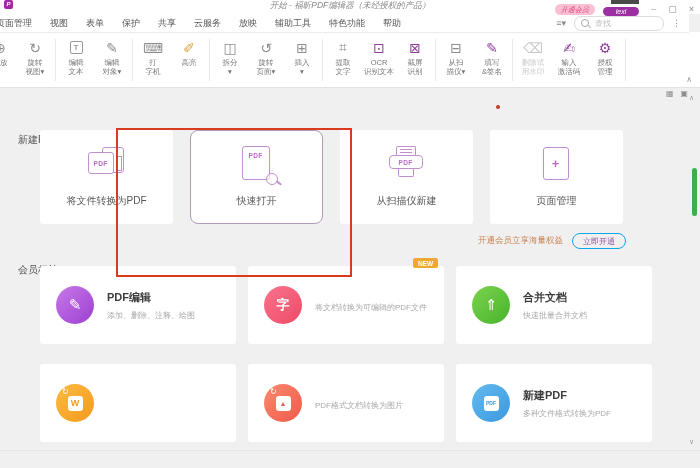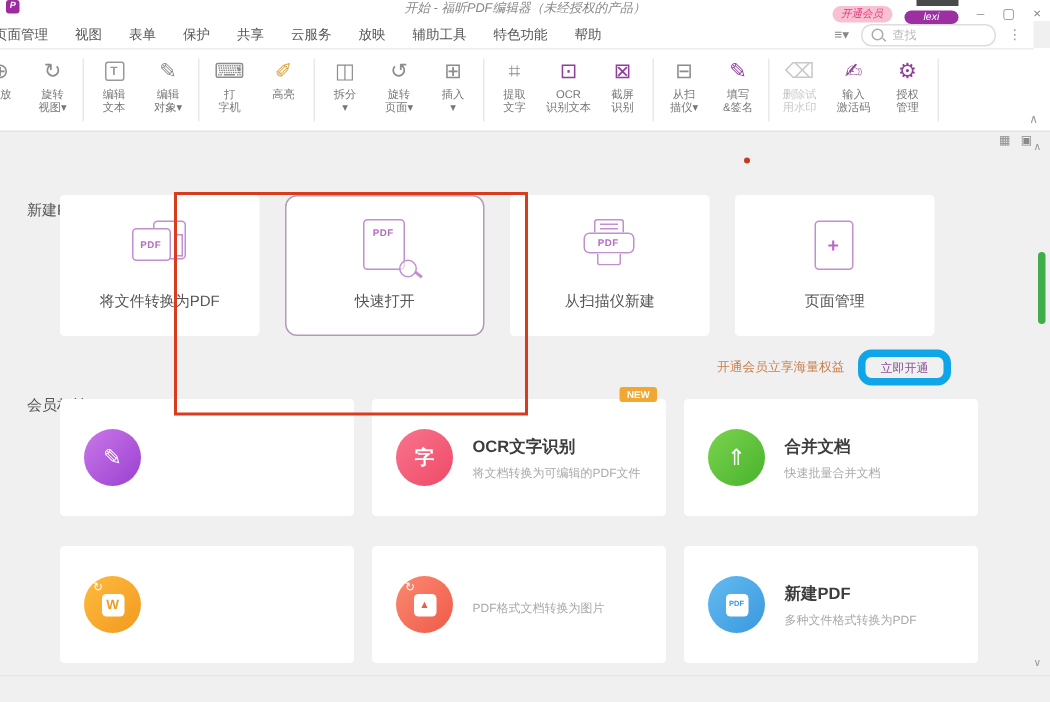--- a/index.html
+++ b/index.html
@@ -83,21 +83,21 @@
   .pr-bot{left:14px;top:23px;width:16px;height:8px;border-top:0;border-radius:0 0 2px 2px;}
   
   .bl-page{left:9px;top:1px;width:26px;height:33px;display:flex;align-items:center;justify-content:center;
            font-size:13px;color:#b76cc4;font-weight:bold;}
 
   .redrect{position:absolute;left:116px;top:128px;width:232px;height:145px;border:2px solid #d93b1e;z-index:10;pointer-events:none;}
   .reddot{position:absolute;left:496px;top:105px;width:4px;height:4px;border-radius:50%;background:#c23a28;z-index:10;}
 
   .promo{position:absolute;top:233px;left:478px;display:flex;align-items:center;gap:9px;}
   .promo-text{font-size:8.5px;color:#c8814f;}
-  .promo-btn{font-size:8px;color:#8a4f95;border:5px solid #0ea5e9;border-radius:9px;padding:1.5px 10px;background:transparent;
+  .promo-btn{font-size:8px;color:#8a4f95;border:1px solid #0ea5e9;border-radius:9px;padding:1.5px 10px;background:transparent;
              font-family:"Liberation Sans","DejaVu Sans",sans-serif;cursor:pointer;}
 
   .mcard{position:absolute;width:196px;height:78px;background:#fff;border-radius:3px;display:flex;align-items:center;}
   .mcircle{width:38px;height:38px;border-radius:50%;margin:0 13px 0 16px;flex:0 0 auto;position:relative;
            display:flex;align-items:center;justify-content:center;color:#fff;}
   .c-purple{background:linear-gradient(135deg,#c979e8,#9b3fd1);}
   .c-pink{background:linear-gradient(135deg,#f9748c,#ee4a67);}
   .c-green{background:linear-gradient(135deg,#7bd34f,#48b32b);}
   .c-orange{background:linear-gradient(135deg,#fdbb3f,#f29a1f);}
   .c-coral{background:linear-gradient(135deg,#fb8a70,#ef5a4a);}
@@ -339,27 +339,30 @@
   <div class="sec-title t-member">会员权益</div>
   <div class="promo">
     <span class="promo-text">开通会员立享海量权益</span>
     <button class="promo-btn">立即开通</button>
   </div>
 
   <div class="mcard" style="left:40px;top:266px;">
     <div class="mcircle c-purple">
         <span class="g">✎</span>
       </div>
+    <div class="mtext">
+      <div class="t">PDF编辑</div>
+      <div class="s">添加、删除、注释、绘图</div>
+    </div>
   </div>
   <div class="mcard" style="left:248px;top:266px;">
     <div class="mcircle c-pink">
         <span class="zi">字</span>
       </div>
     <div class="mtext">
-      <div class="t">OCR文字识别</div>
       <div class="s">将文档转换为可编辑的PDF文件</div>
     </div>
   </div>
   <span class="badge-new">NEW</span>
   <div class="mcard" style="left:456px;top:266px;">
     <div class="mcircle c-green">
         <span class="g">⇑</span>
       </div>
     <div class="mtext">
       <div class="t">合并文档</div>

